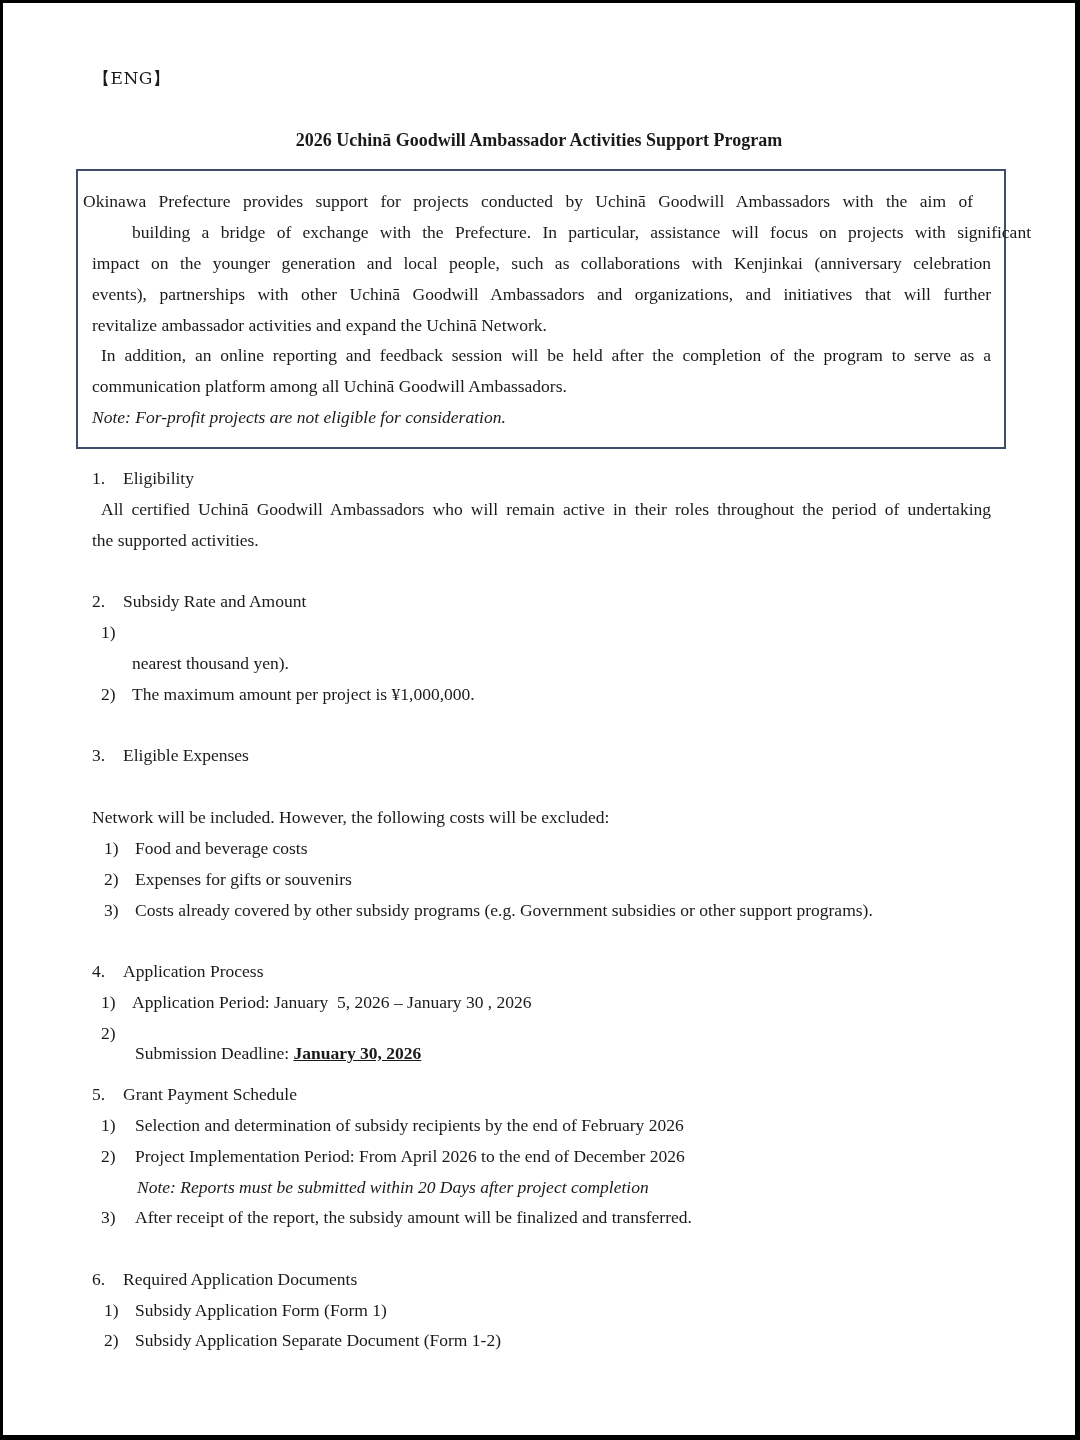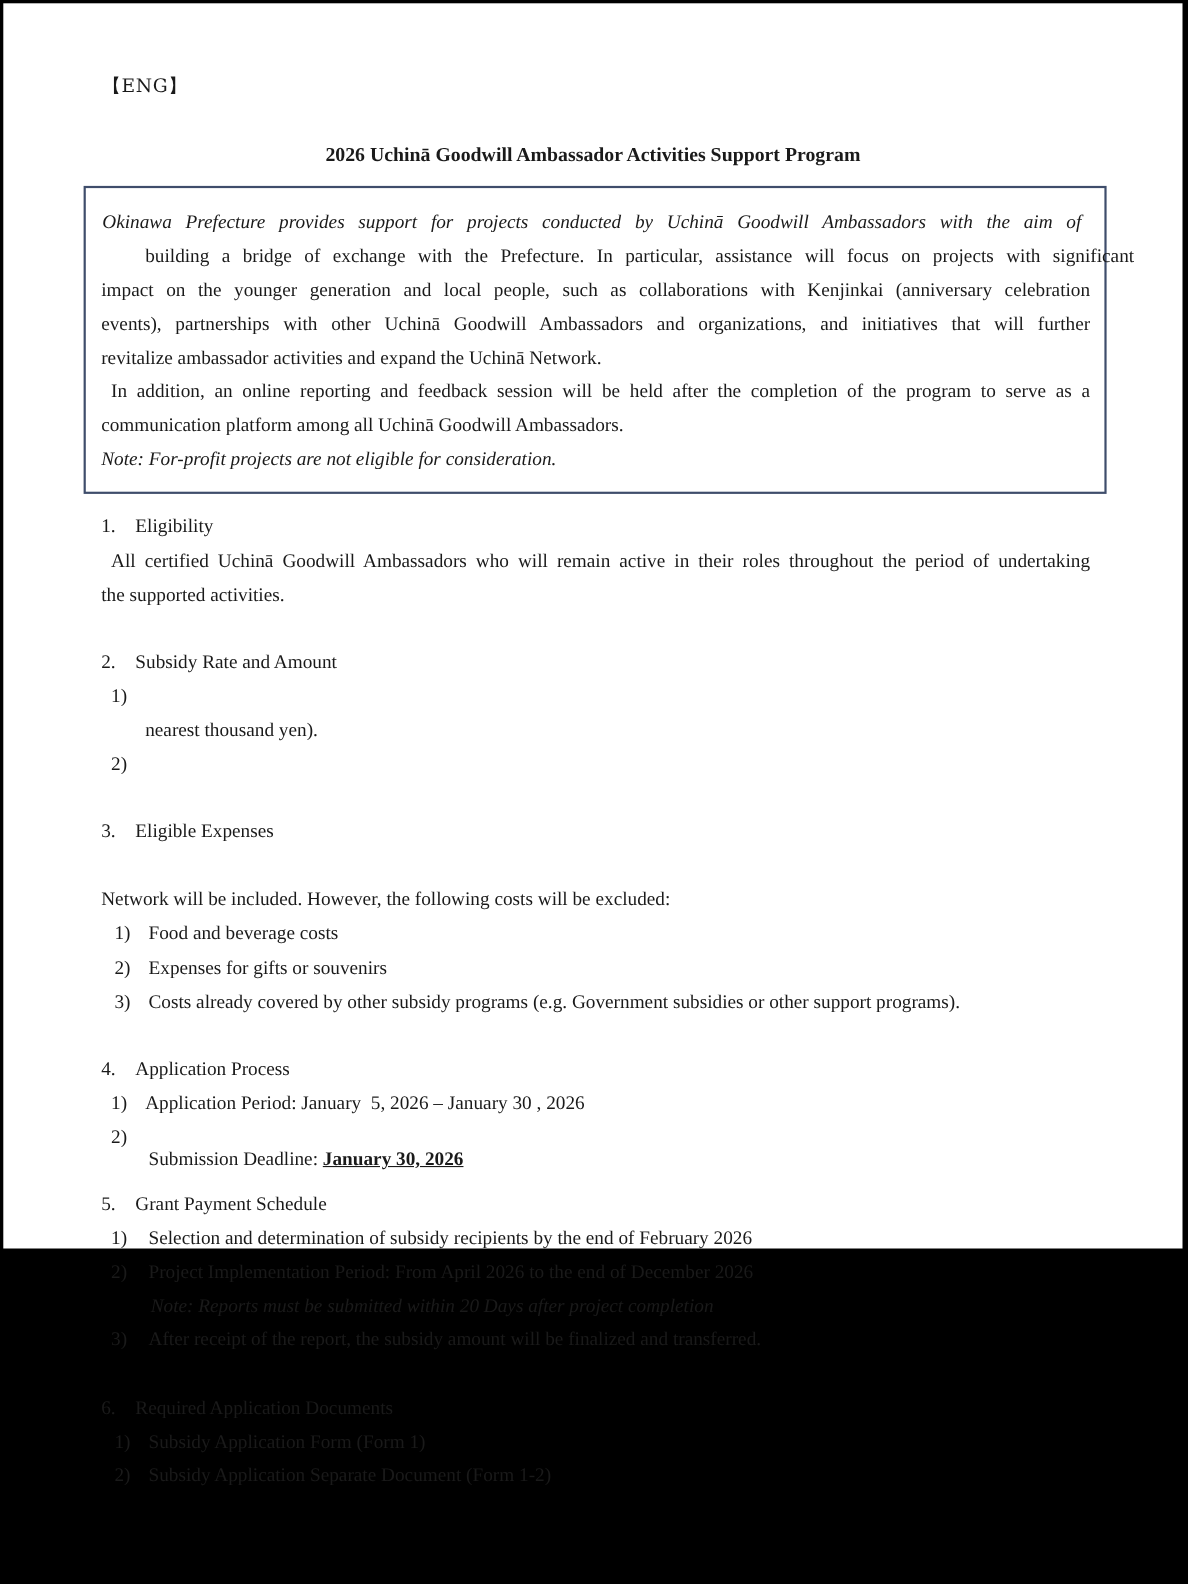--- a/index.html
+++ b/index.html
@@ -1,18 +1,18 @@
 <!DOCTYPE html>
 <html><head>
 <meta charset="utf-8">
 <style>
   html, body { margin: 0; padding: 0; background: #000; }
   body { width: 1080px; height: 1440px; position: relative; overflow: hidden; }
   .page {
-    position: absolute; left: 3px; top: 3px; width: 1072px; height: 1132px;
+    position: absolute; left: 3px; top: 3px; width: 1072px; height: 1432px;
     background: #fff; color: #1a1a1a;
     font-family: "DejaVu Serif", "Liberation Serif", serif;
   }
   .abs { position: absolute; white-space: nowrap; }
   .tag { left: 90px; top: 64px; font-size: 17px; letter-spacing: 0.5px; }
   .title { left: 0; width: 1072px; text-align: center; top: 127px; font-size: 16.5px; font-weight: bold; font-family: "Liberation Serif", serif; font-size: 18px; }
   .box {
     position: absolute; left: 73px; top: 166px; width: 930px; height: 280px;
     border: 2px solid #3f4d6b; box-sizing: border-box;
   }
@@ -23,39 +23,40 @@
 </style>
 </head>
 <body>
 
 <div class="page">
 
   <div class="abs tag">【ENG】</div>
   <div class="abs title">2026 Uchinā Goodwill Ambassador Activities Support Program</div>
 
   <div class="box"></div>
-  <div class="line justify" style="left:90px; top:188px; width:890px;font-style:italic;">Okinawa Prefecture provides support for projects conducted by Uchinā Goodwill Ambassadors with the aim of</div>
+  <div class="line justify" style="left:80px; top:188px; width:890px;">Okinawa Prefecture provides support for projects conducted by Uchinā Goodwill Ambassadors with the aim of</div>
   <div class="line justify" style="left:89px; top:219px; width:899px;margin-left:40px;">building a bridge of exchange with the Prefecture. In particular, assistance will focus on projects with significant</div>
   <div class="line justify" style="left:89px; top:250px; width:899px;">impact on the younger generation and local people, such as collaborations with Kenjinkai (anniversary celebration</div>
   <div class="line justify" style="left:89px; top:281px; width:899px;">events), partnerships with other Uchinā Goodwill Ambassadors and organizations, and initiatives that will further</div>
   <div class="line" style="left:89px; top:312px;">revitalize ambassador activities and expand the Uchinā Network.</div>
   <div class="line justify" style="left:98px; top:342px; width:890px;">In addition, an online reporting and feedback session will be held after the completion of the program to serve as a</div>
   <div class="line" style="left:89px; top:373px;">communication platform among all Uchinā Goodwill Ambassadors.</div>
   <div class="line italic" style="left:89px; top:404px;">Note: For-profit projects are not eligible for consideration.</div>
 
   <div class="line" style="left:89px; top:465px;">1.</div>
   <div class="line" style="left:120px; top:465px;">Eligibility</div>
   <div class="line justify" style="left:98px; top:496px; width:890px;">All certified Uchinā Goodwill Ambassadors who will remain active in their roles throughout the period of undertaking</div>
   <div class="line" style="left:89px; top:527px;">the supported activities.</div>
 
   <div class="line" style="left:89px; top:588px;">2.</div>
   <div class="line" style="left:120px; top:588px;">Subsidy Rate and Amount</div>
   <div class="line" style="left:98px; top:619px;">1)</div>
   <div class="line" style="left:129px; top:650px;">nearest thousand yen).</div>
   <div class="line" style="left:98px; top:681px;">2)</div>
+  <div class="line" style="left:129px; top:681px;">The maximum amount per project is ¥1,000,000.</div>
 
   <div class="line" style="left:89px; top:742px;">3.</div>
   <div class="line" style="left:120px; top:742px;">Eligible Expenses</div>
   <div class="line" style="left:89px; top:804px;">Network will be included. However, the following costs will be excluded:</div>
   <div class="line" style="left:101px; top:835px;">1)</div>
   <div class="line" style="left:132px; top:835px;">Food and beverage costs</div>
   <div class="line" style="left:101px; top:866px;">2)</div>
   <div class="line" style="left:132px; top:866px;">Expenses for gifts or souvenirs</div>
   <div class="line" style="left:101px; top:897px;">3)</div>
   <div class="line" style="left:132px; top:897px;">Costs already covered by other subsidy programs (e.g. Government subsidies or other support programs).</div>

